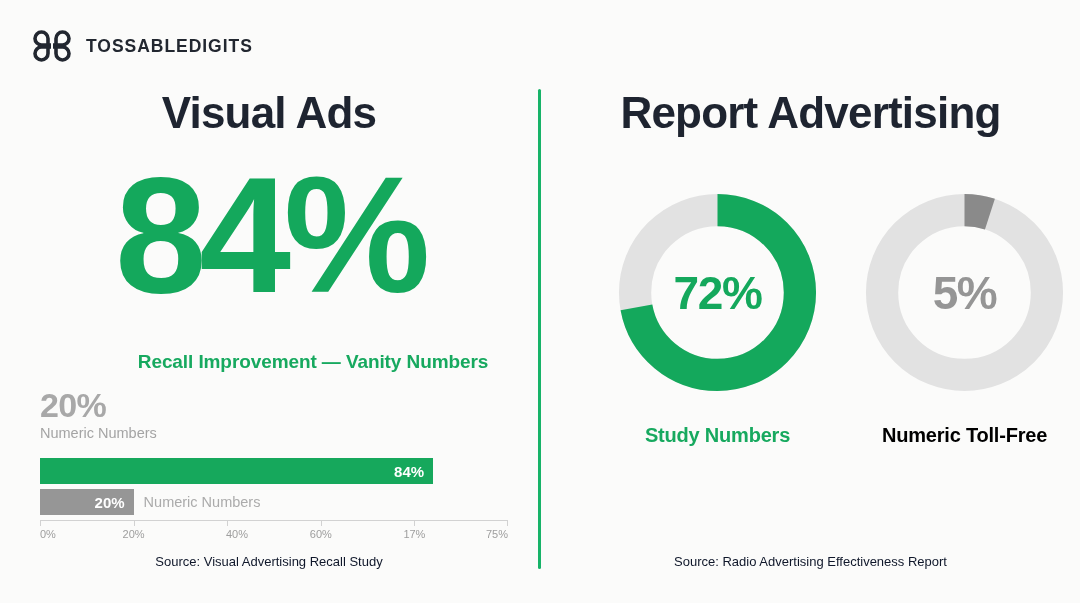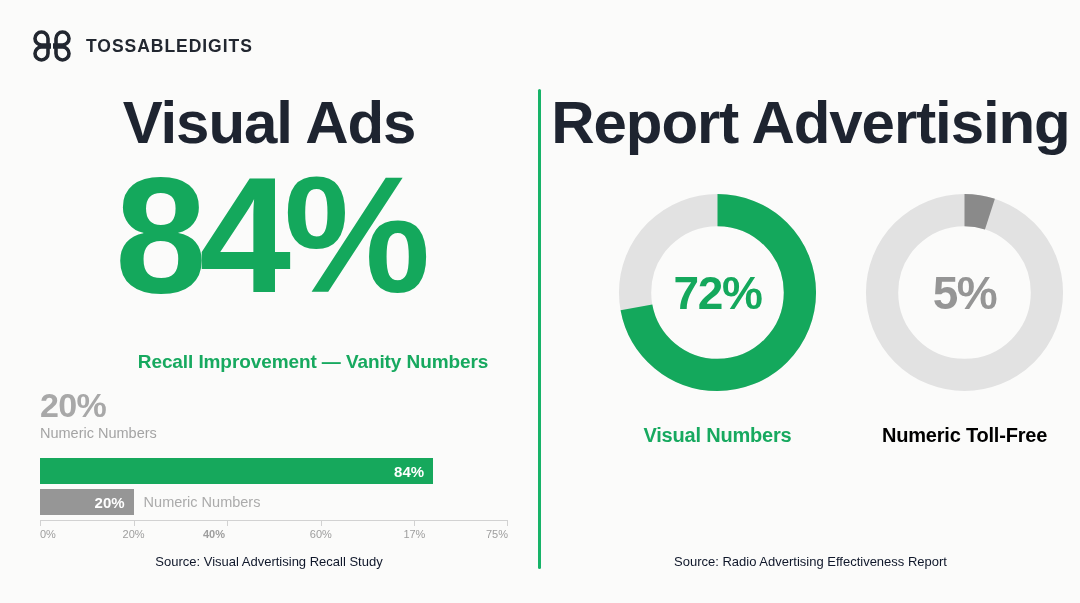--- a/index.html
+++ b/index.html
@@ -52,21 +52,21 @@
 
   
   .panel { position: absolute; top: 0; height: 603px; }
   #panel-visual-ads { left: 0; width: 538px; }
   #panel-radio { left: 541px; width: 539px; }
 
   .panel-title {
     position: absolute;
     width: 100%;
     text-align: center;
-    font-size: 60px;
+    font-size: 44px;
     font-weight: bold;
     color: #1E2430;
     letter-spacing: -0.018em;
     white-space: nowrap;
   }
   #panel-visual-ads .panel-title { top: 88px; }
   #panel-radio .panel-title { top: 88px; }
 
   
   #hero-stat-value {
@@ -276,21 +276,21 @@
       <div class="bar-outside-label" id="bar-outside-1" style="left: 103.6px;">Numeric Numbers</div>
     </div>
 
     <div id="bar-axis">
       <div id="bar-axis-line"></div>
     <div class="axis-tick" style="left: 0px;"></div>
         <div class="axis-tick-label first" style="left: 0px;">0%</div>
         <div class="axis-tick" style="left: 93.6px;"></div>
         <div class="axis-tick-label" style="left: 93.6px;">20%</div>
         <div class="axis-tick" style="left: 187.2px;"></div>
-        <div class="axis-tick-label" style="left: 174px; font-weight: bold;">40%</div>
+        <div class="axis-tick-label" style="left: 197px;">40%</div>
         <div class="axis-tick" style="left: 280.8px;"></div>
         <div class="axis-tick-label" style="left: 280.8px;">60%</div>
         <div class="axis-tick" style="left: 374.4px;"></div>
         <div class="axis-tick-label" style="left: 374.4px;">17%</div>
         <div class="axis-tick" style="left: 467px;"></div>
         <div class="axis-tick-label last" style="left: 468px;">75%</div>
       </div>
   </div>
 
   <div class="source-caption">Source: Visual Advertising Recall Study</div>
@@ -303,21 +303,21 @@
   <div id="donut-group">
 
     <div class="donut-item">
       <div class="donut-wrap">
         <svg viewBox="0 0 120 120" xmlns="http://www.w3.org/2000/svg">
           <circle cx="60" cy="60" r="46" fill="none" stroke="#E2E2E2" stroke-width="18"></circle>
           <circle id="donut-arc-0" cx="60" cy="60" r="46" fill="none" stroke="#14A85C" stroke-width="18" transform="rotate(-90 60 60)" stroke-dasharray="208.09909737378788 80.92742675647307"></circle>
         </svg>
         <div class="donut-center-value green">72%</div>
       </div>
-      <div class="donut-label green">Visual Numbers</div>
+      <div class="donut-label green">Study Numbers</div>
     </div>
 
     <div class="donut-item">
       <div class="donut-wrap">
         <svg viewBox="0 0 120 120" xmlns="http://www.w3.org/2000/svg">
           <circle cx="60" cy="60" r="46" fill="none" stroke="#E2E2E2" stroke-width="18"></circle>
           <circle id="donut-arc-1" cx="60" cy="60" r="46" fill="none" stroke="#8A8A8A" stroke-width="18" transform="rotate(-90 60 60)" stroke-dasharray="14.451326206513048 274.5751979237479"></circle>
         </svg>
         <div class="donut-center-value gray">5%</div>
       </div>

